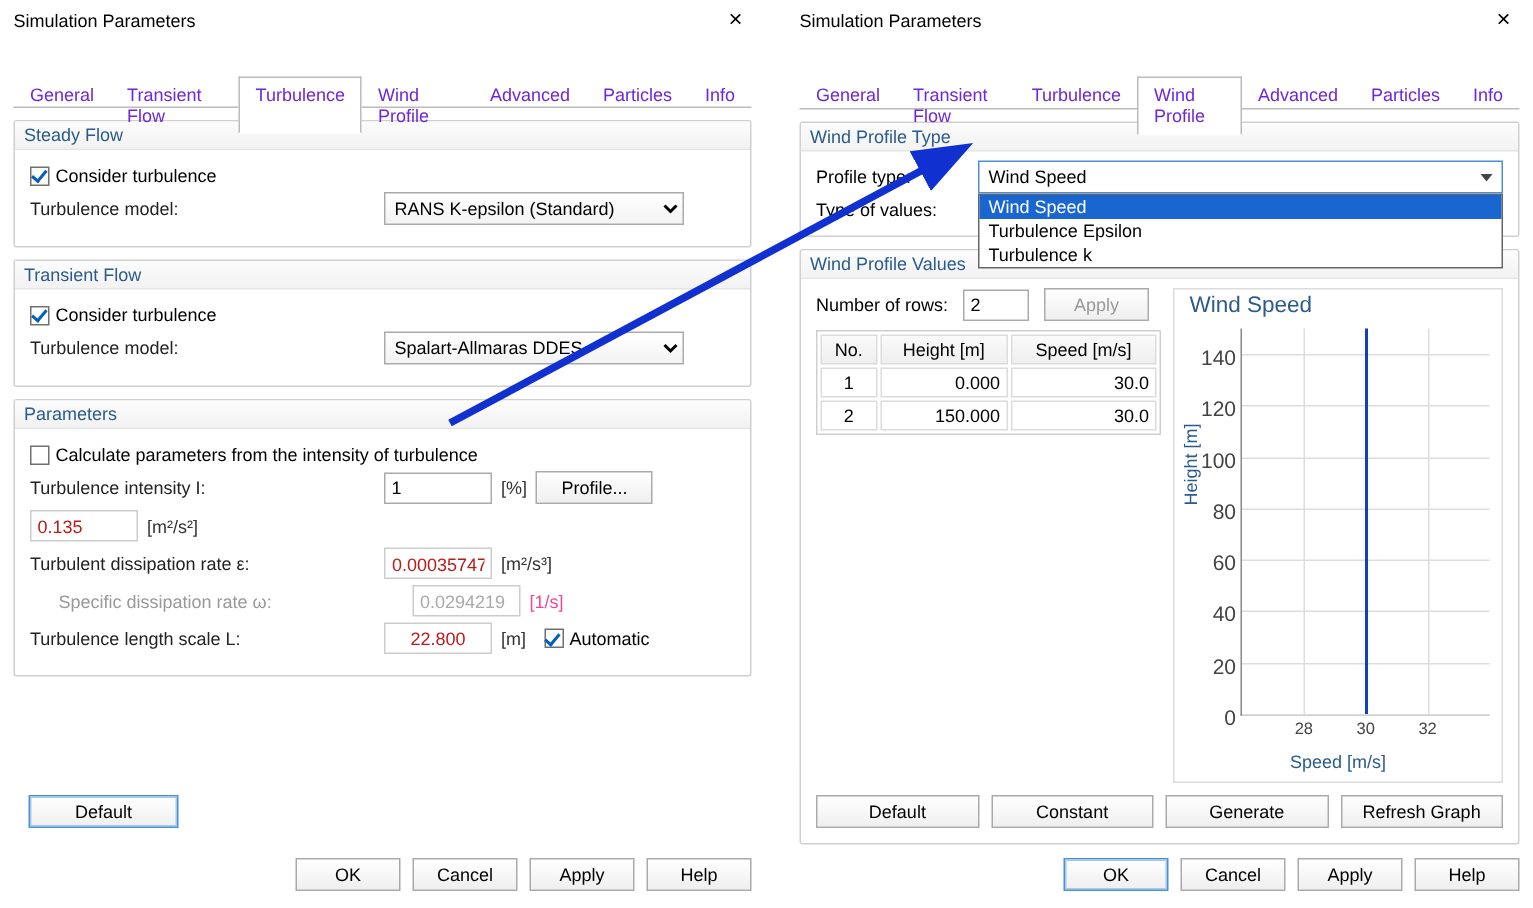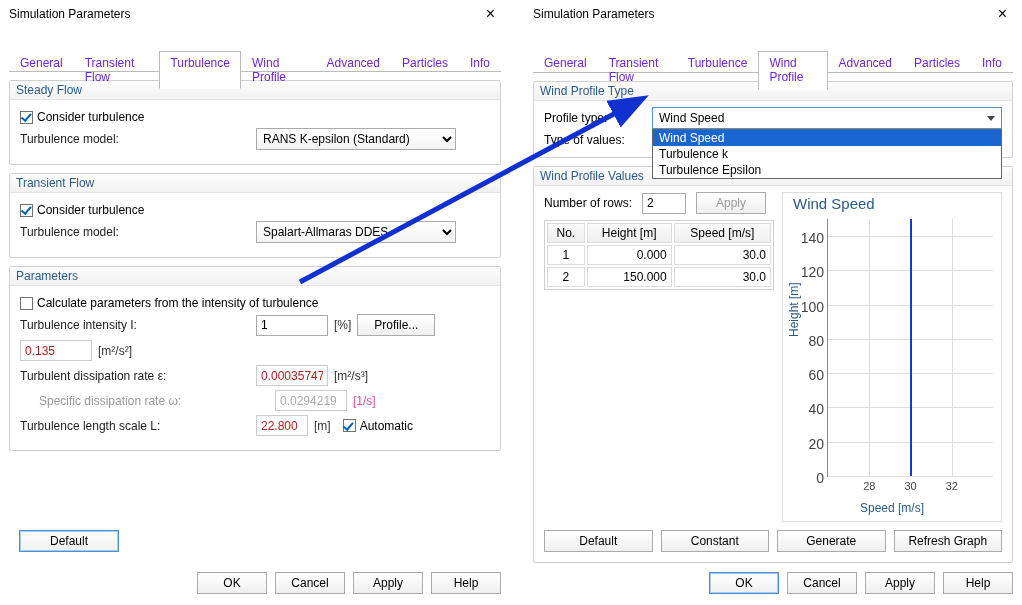--- a/index.html
+++ b/index.html
@@ -213,21 +213,21 @@
           <input type="text" class="ro" readonly="" style="width: 72px;" value="0.000357477">
           <span class="unit">[m²/s³]</span>
         </div>
         <div class="row">
           <label class="lab dis">Specific dissipation rate ω:</label>
           <input type="text" class="ro" readonly="" style="width: 72px; color: rgb(170, 170, 170);" value="0.0294219">
           <span class="unit" style="color:#ec4899">[1/s]</span>
         </div>
         <div class="row">
           <label class="lab">Turbulence length scale L:</label>
-          <input type="text" class="ro" readonly="" style="width: 52px;" value="22.800">
+          <input type="text" class="ro" readonly="" style="width: 72px; text-align: center;" value="22.800">
           <span class="unit">[m]</span>
           <span class="checkbox" style="margin-left:6px">
             <span class="box ck"></span>
             <span>Automatic</span>
           </span>
         </div>
       </div>
     </div>
 
     <div style="position:absolute; left:18px; bottom:52px;">
@@ -264,22 +264,22 @@
       <div class="group-body" style="position:relative;">
         <div class="profile-type-row" style="margin-bottom:4px;">
           <span class="lab">Profile type:</span>
           <div style="flex:1; position:relative;">
             <div class="sel-wind">
               <span>Wind Speed</span>
               <span class="tri"></span>
             </div>
             <div class="dropdown-list">
               <div class="opt hi">Wind Speed</div>
+              <div class="opt">Turbulence Epsilon</div>
               <div class="opt">Turbulence k</div>
-              <div class="opt">Turbulence Epsilon</div>
             </div>
           </div>
         </div>
         <div class="profile-type-row">
           <span class="lab">Type of values:</span>
         </div>
       </div>
     </div>
 
     <div class="group">

